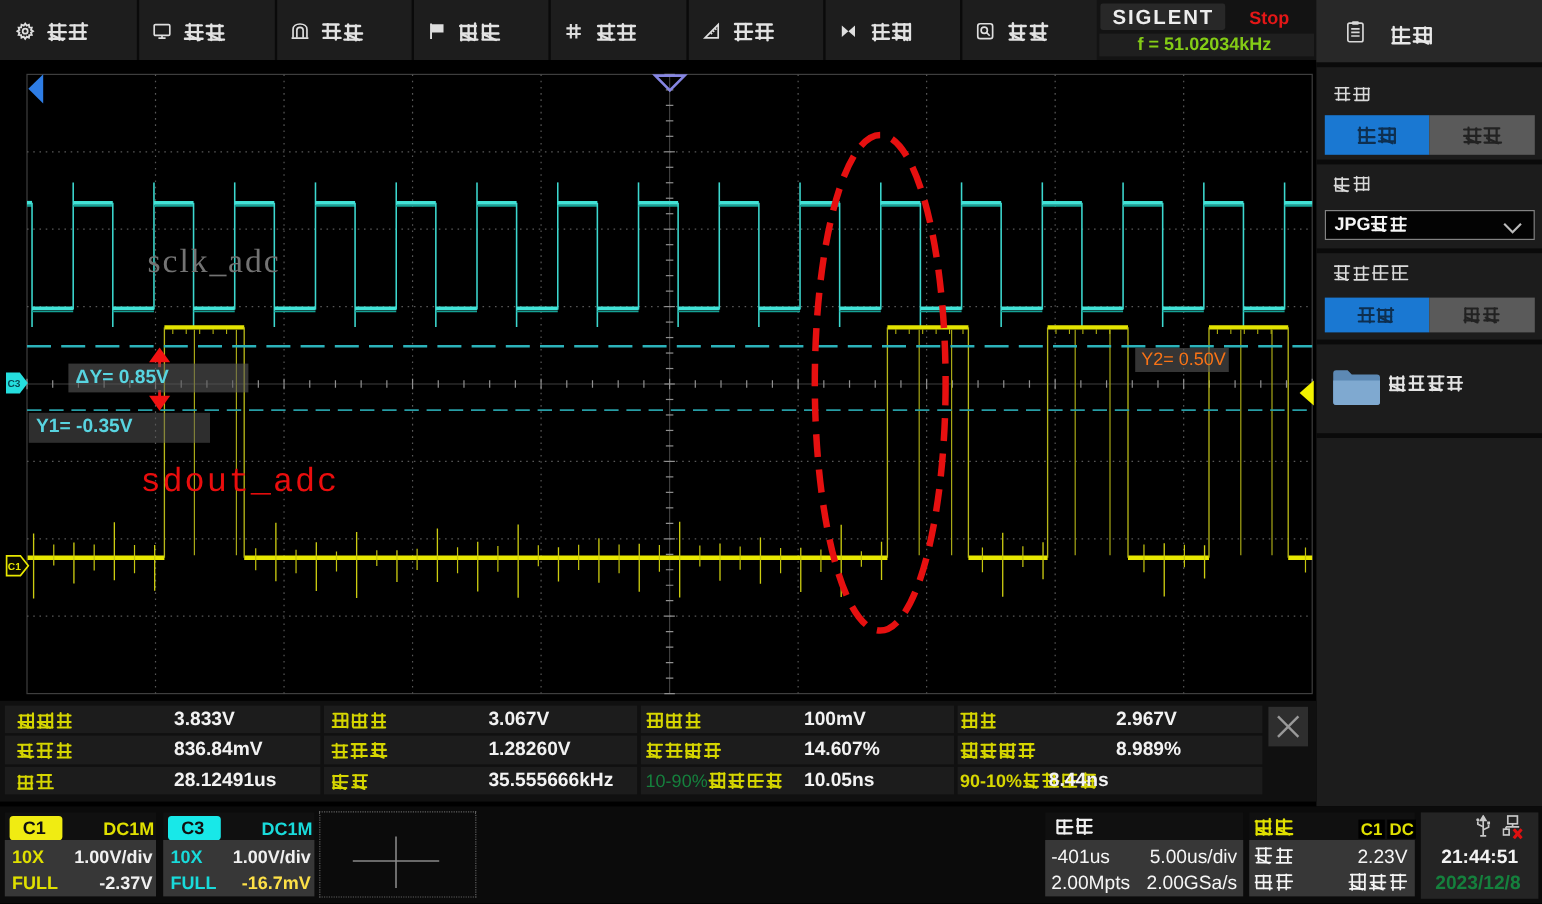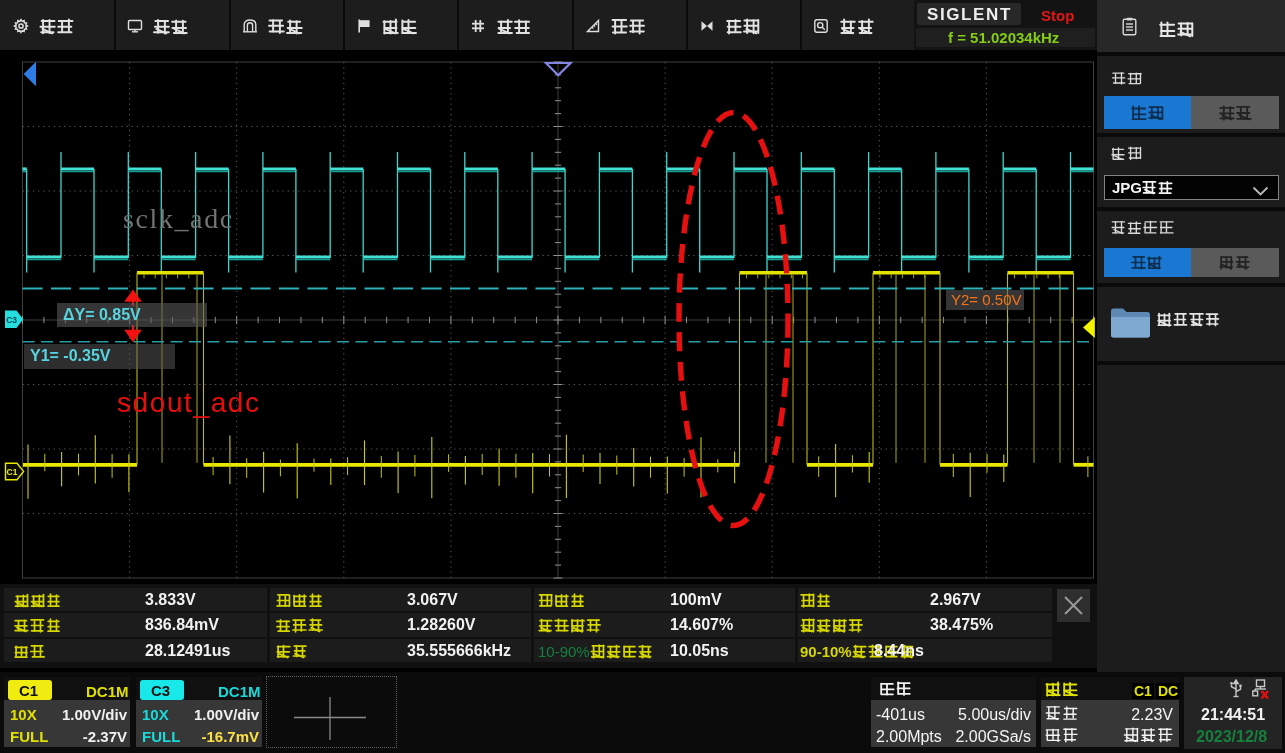--- a/index.html
+++ b/index.html
@@ -728,21 +728,21 @@
     <path d="M5.5 463.2 L17 463.2 L23.6 471.4 L17 479.7 L5.5 479.7 Z" fill="#0a0a00" stroke="#e8e800" stroke-width="1.4"></path>
     <text x="6.5" y="474.8" font-size="8.5" font-weight="bold" fill="#e8e800" font-family="Liberation Sans">C1</text>
   </svg>
 <div class="abs" style="left:57px;top:303px;width:150px;height:24px;background:rgba(88,88,88,0.60)"></div>
 <div class="abs txt" style="left:63px;top:306px;font-size:16px;font-weight:bold;color:#58d4e0">ΔY= 0.85V</div>
 <div class="abs" style="left:24px;top:343.5px;width:151px;height:25px;background:rgba(88,88,88,0.52)"></div>
 <div class="abs txt" style="left:30px;top:347px;font-size:16px;font-weight:bold;color:#58d4e0">Y1= -0.35V</div>
 <div class="abs" style="left:946px;top:289.5px;width:78px;height:20px;background:rgba(88,88,88,0.60)"></div>
 <div class="abs txt" style="left:951px;top:291px;font-size:15px;font-weight:normal;color:#f97316">Y2= 0.50V</div>
 <div class="abs txt" style="left:123px;top:203px;font-size:28px;letter-spacing:1.6px;font-family:'Liberation Serif',serif;color:#737373">sclk_adc</div>
-<div class="abs txt" style="left:117px;top:387px;font-size:28px;letter-spacing:1.6px;font-family:Liberation Sans, sans-serif;color:#ea0d0d">sdout_adc</div>
+<div class="abs txt" style="left:117px;top:387px;font-size:28px;letter-spacing:1.6px;font-family:Liberation Mono, monospace;color:#ea0d0d">sdout_adc</div>
 <div class="abs" style="left:0;top:584px;width:1097px;height:84px;background:#101010"></div>
 <div class="abs" style="left:4px;top:587.5px;width:263px;height:23.5px;background:#1c1c1c"></div>
 <div class="abs" style="left:270px;top:587.5px;width:261px;height:23.5px;background:#1c1c1c"></div>
 <div class="abs" style="left:534px;top:587.5px;width:261px;height:23.5px;background:#1c1c1c"></div>
 <div class="abs" style="left:798px;top:587.5px;width:254px;height:23.5px;background:#1c1c1c"></div>
 <div class="abs" style="left:4px;top:613.0px;width:263px;height:23.5px;background:#1c1c1c"></div>
 <div class="abs" style="left:270px;top:613.0px;width:261px;height:23.5px;background:#1c1c1c"></div>
 <div class="abs" style="left:534px;top:613.0px;width:261px;height:23.5px;background:#1c1c1c"></div>
 <div class="abs" style="left:798px;top:613.0px;width:254px;height:23.5px;background:#1c1c1c"></div>
 <div class="abs" style="left:4px;top:638.5px;width:263px;height:23.5px;background:#1c1c1c"></div>
@@ -925,21 +925,21 @@
         <line x1="34.1" y1="1.9" x2="34.1" y2="13.7"></line>
         <line x1="44.3" y1="1.8" x2="44.3" y2="13.7"></line>
         <line x1="35.0" y1="9.6" x2="43.7" y2="13.5"></line>
         <line x1="49.6" y1="2.1" x2="61.2" y2="2.1"></line>
         <line x1="50.2" y1="6.9" x2="62.0" y2="6.9"></line>
         <line x1="49.4" y1="12.0" x2="60.6" y2="12.0"></line>
         <line x1="52.5" y1="2.2" x2="52.5" y2="13.0"></line>
         <line x1="58.5" y1="1.9" x2="58.5" y2="13.7"></line>
       </g>
     </svg></div>
-<div class="abs txt" style="left:930px;top:616.0px;font-size:16px;font-weight:bold;color:#f2f2f2">38.475%</div>
+<div class="abs txt" style="left:930px;top:616.0px;font-size:16px;font-weight:bold;color:#f2f2f2">8.989%</div>
 <div class="abs" style="left:14px;top:643.5px"><svg width="31.0" height="15" style="vertical-align:0.0px" viewBox="0 0 31.0 15">
       <g stroke="#d6d600" stroke-width="1.72" stroke-linecap="round">
         <line x1="1.3" y1="3.3" x2="13.0" y2="3.3"></line>
         <line x1="1.5" y1="8.7" x2="12.9" y2="8.7"></line>
         <line x1="1.3" y1="13.2" x2="12.8" y2="13.2"></line>
         <line x1="7.5" y1="3.0" x2="7.5" y2="11.8"></line>
         <line x1="2.1" y1="2.4" x2="2.1" y2="13.2"></line>
         <line x1="12.3" y1="3.1" x2="12.3" y2="13.2"></line>
         <line x1="17.4" y1="1.8" x2="28.6" y2="1.8"></line>
         <line x1="16.9" y1="7.5" x2="28.6" y2="7.5"></line>

